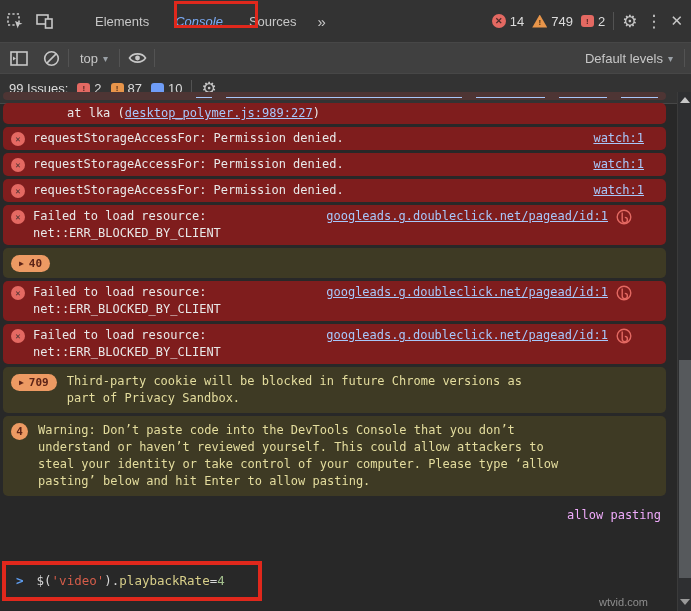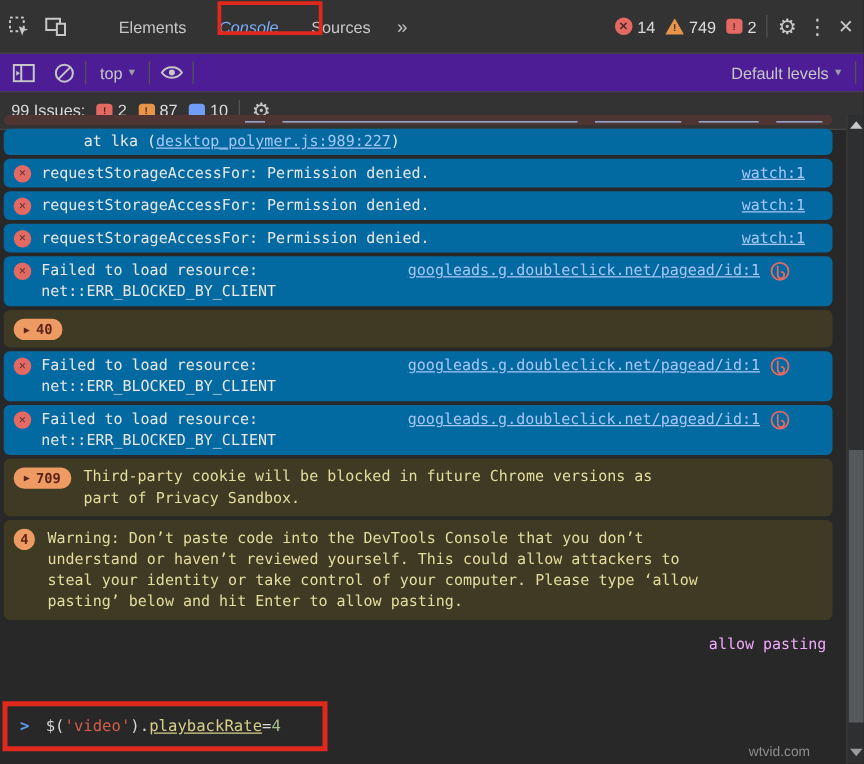--- a/index.html
+++ b/index.html
@@ -44,21 +44,21 @@
     border-left:4px solid transparent; border-right:0 solid transparent;
     border-top:4px solid inherit;
   }
   .bubble.red { background:#e46962; } .bubble.red::after{ border-top-color:#e46962; }
   .bubble.orange { background:#e8954a; } .bubble.orange::after{ border-top-color:#e8954a; }
   .bubble.blue { background:#6f9df7; color:#24344f; } .bubble.blue::after{ border-top-color:#6f9df7; }
   .glyph { font-size:17px; color:#c7c7c7; cursor:pointer; }
   .divider-v { width:1px; height:18px; background:#535353; }
   
   .toolbar {
-    height:31px; background:#4c1d95; border-bottom:1px solid #474747;
+    height:31px; background:#404040; border-bottom:1px solid #474747;
     display:flex; align-items:center; font-size:13px; gap:2px; padding:0 4px;
   }
   .dropdown { display:flex; align-items:center; gap:5px; padding:0 9px; cursor:pointer; color:#c7c7c7; }
   .caret { font-size:10px; color:#9aa0a6; }
   .filter-pill {
     flex:1; max-width:352px; height:22px; background:#3b3d40; border-radius:11px;
     display:flex; align-items:center; gap:7px; padding:0 12px; margin:0 10px; cursor:text;
   }
   .filter-text { color:#9aa0a6; font-size:13px; }
   
@@ -66,21 +66,21 @@
     height:30px; background:#333333; border-bottom:1px solid #474747;
     display:flex; align-items:center; font-size:13px; gap:9px; padding:0 9px;
   }
   
   .console-area {
     position:absolute; top:92px; left:0; width:677px;
     font-family:"DejaVu Sans Mono", monospace; font-size:12px; line-height:17px;
     padding-right:8px;
   }
   .msg { margin:0 3px 3px 3px; border-radius:5px; padding:3px 8px; }
-  .msg.error { background:#0369a1; color:#e8e8e8; }
+  .msg.error { background:#7f1d1d; color:#e8e8e8; }
   .msg.warning { background:#3e3a24; color:#e4dd9e; padding:6px 8px; display:flex; align-items:flex-start; gap:10px; }
   .msg.clip { height:8px; padding:0 8px; overflow:hidden; display:flex; gap:14px; align-items:flex-start; background:#4e3534; }
   .clip-seg { height:4px; border-bottom:1px solid #a8c7fa; margin-top:2px; }
   .stack-line { padding:2px 8px 2px 64px; }
   .flexline { display:flex; align-items:center; }
   .c-link { color:#a8c7fa; text-decoration:underline; cursor:pointer; }
   .watch-link { margin-left:auto; padding-right:14px; }
   .msg-err-icon {
     width:14px; height:14px; border-radius:50%; background:#e46962; flex:none;
     color:#4e3534; font-size:9px; font-weight:bold;
@@ -101,21 +101,21 @@
   }
   .echo-row { padding:3px 8px 3px 30px; color:#f0abfc; margin-top:8px;text-align:right; }
   
   .prompt-row {
     position:absolute; top:565px; left:0; width:677px;
     font-family:"DejaVu Sans Mono", monospace; font-size:12.5px; line-height:18px;
     display:flex; align-items:center; padding:7px 0 7px 16px;
   }
   .prompt-chevron { color:#5f9ef0; font-weight:bold; margin-right:13px; }
   .tok-plain { color:#d8d8d8; } .tok-string { color:#d65d4a; }
-  .tok-prop { color:#d8cf8a;text-decoration:underline; } .tok-num { color:#a3bf8d; }
+  .tok-prop { color:#d8cf8a; } .tok-num { color:#a3bf8d; }
   
   .scrollbar {
     position:absolute; top:92px; right:0; bottom:0; width:14px;
     background:#2e2f31; border-left:1px solid #3b3b3b;
   }
   .sb-arrow-up, .sb-arrow-down { position:absolute; left:2px; width:0; height:0; cursor:pointer;
     border-left:5px solid transparent; border-right:5px solid transparent; }
   .sb-arrow-up { top:5px; border-bottom:6px solid #c7c7c7; }
   .sb-arrow-down { bottom:6px; border-top:6px solid #9a9a9a; }
   .sb-thumb { position:absolute; top:268px; left:1px; width:12px; height:218px; background:#56595c; cursor:grab; }

